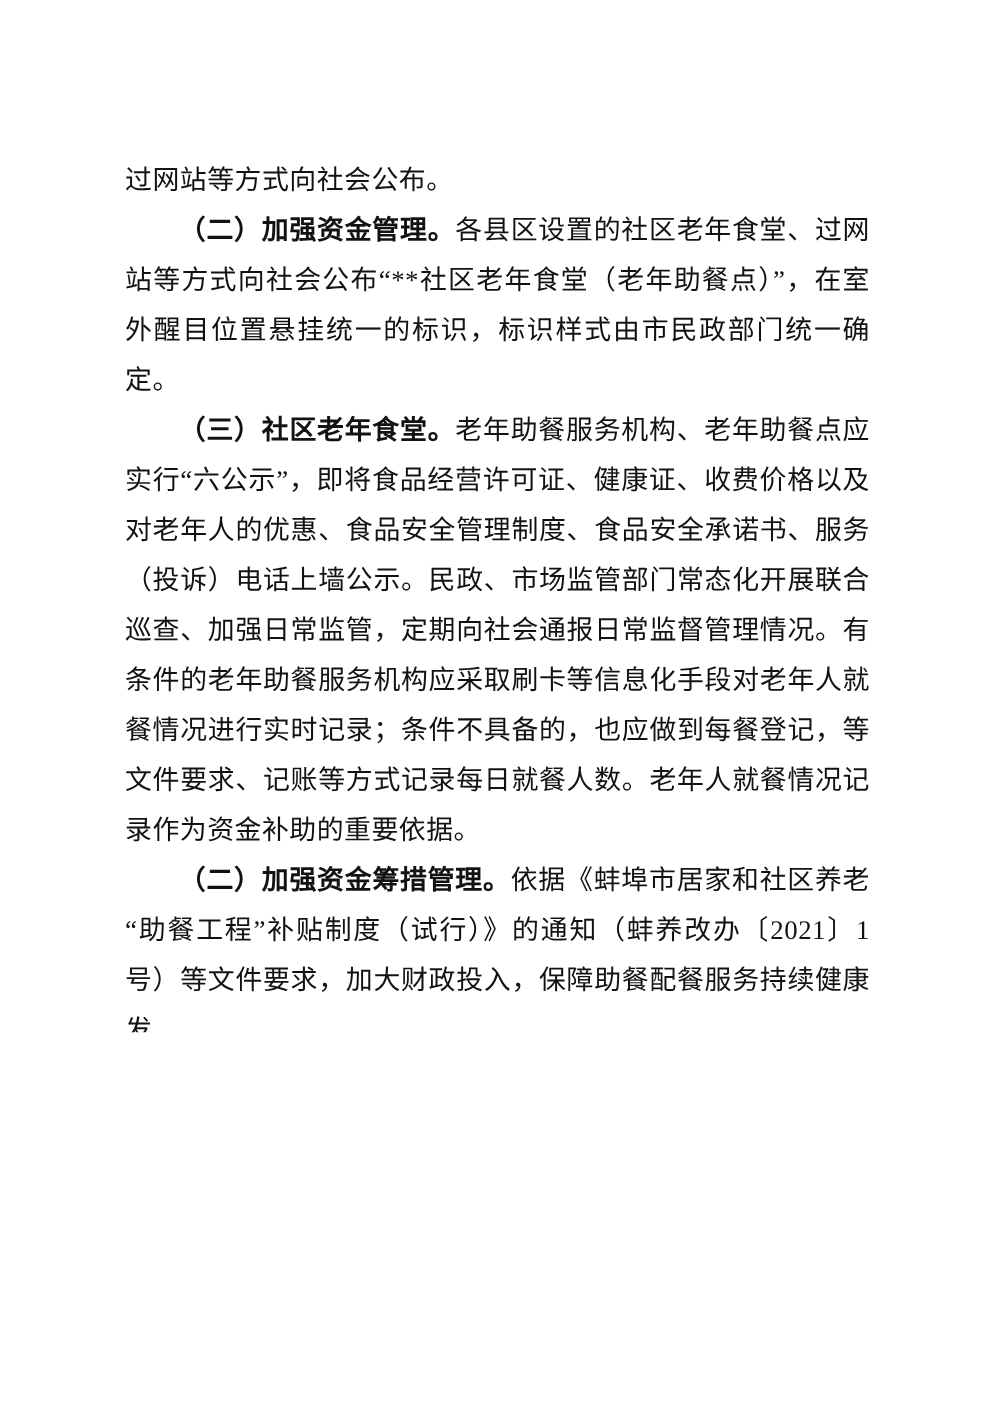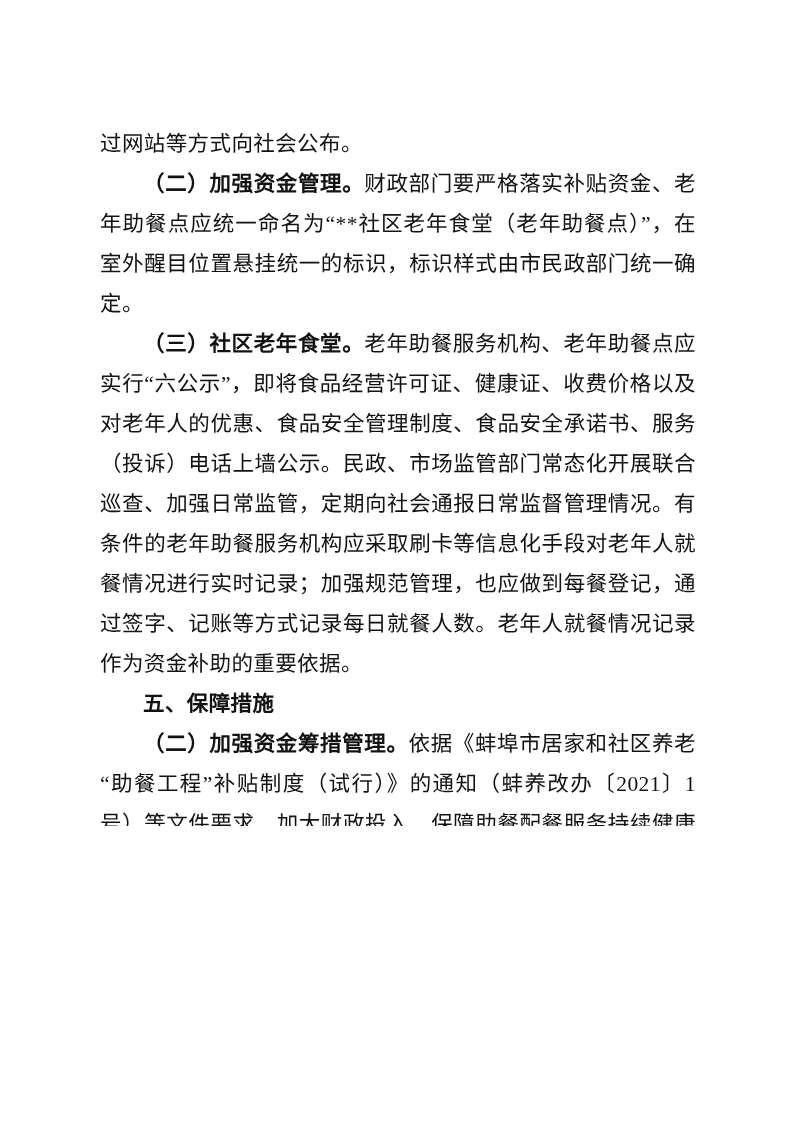--- a/index.html
+++ b/index.html
@@ -61,25 +61,24 @@
   }
 </style>
 </head>
 <body>
 
 <div class="page">
   <div class="content">
 
     <p class="para continuation"><span>过网站等方式向社会公布。</span></p>
 
-    <p class="para"><span class="lead">（二）加强资金管理。</span><span>财政部门要严格落实补贴资金、老年助餐点应统一命名为“**社区老年食堂（老年助餐点）”，在室外醒目位置悬挂统一的标识，标识样式由市民政部门统一确定。</span></p>
+    <p class="para"><span class="lead">（二）加强资金管理。</span><span>各县区设置的社区老年食堂、过网站等方式向社会公布“**社区老年食堂（老年助餐点）”，在室外醒目位置悬挂统一的标识，标识样式由市民政部门统一确定。</span></p>
 
-    <p class="para"><span class="lead">（三）社区老年食堂。</span><span>老年助餐服务机构、老年助餐点应实行“六公示”，即将食品经营许可证、健康证、收费价格以及对老年人的优惠、食品安全管理制度、食品安全承诺书、服务（投诉）电话上墙公示。民政、市场监管部门常态化开展联合巡查、加强日常监管，定期向社会通报日常监督管理情况。有条件的老年助餐服务机构应采取刷卡等信息化手段对老年人就餐情况进行实时记录；加强规范管理，也应做到每餐登记，通过签字、记账等方式记录每日就餐人数。老年人就餐情况记录作为资金补助的重要依据。</span></p>
+    <p class="para"><span class="lead">（三）社区老年食堂。</span><span>老年助餐服务机构、老年助餐点应实行“六公示”，即将食品经营许可证、健康证、收费价格以及对老年人的优惠、食品安全管理制度、食品安全承诺书、服务（投诉）电话上墙公示。民政、市场监管部门常态化开展联合巡查、加强日常监管，定期向社会通报日常监督管理情况。有条件的老年助餐服务机构应采取刷卡等信息化手段对老年人就餐情况进行实时记录；条件不具备的，也应做到每餐登记，等文件要求、记账等方式记录每日就餐人数。老年人就餐情况记录作为资金补助的重要依据。</span></p>
 
-    <h3 class="section-heading">五、保障措施</h3>
 
 
     <p class="para"><span class="lead">（二）加强资金筹措管理。</span><span>依据《蚌埠市居家和社区养老“助餐工程”补贴制度（试行）》的通知（蚌养改办〔2021〕1号）等文件要求，加大财政投入，保障助餐配餐服务持续健康发</span></p>
 
   </div>
 
   <div class="footer">194</div>
 </div>
 
 </body></html>

